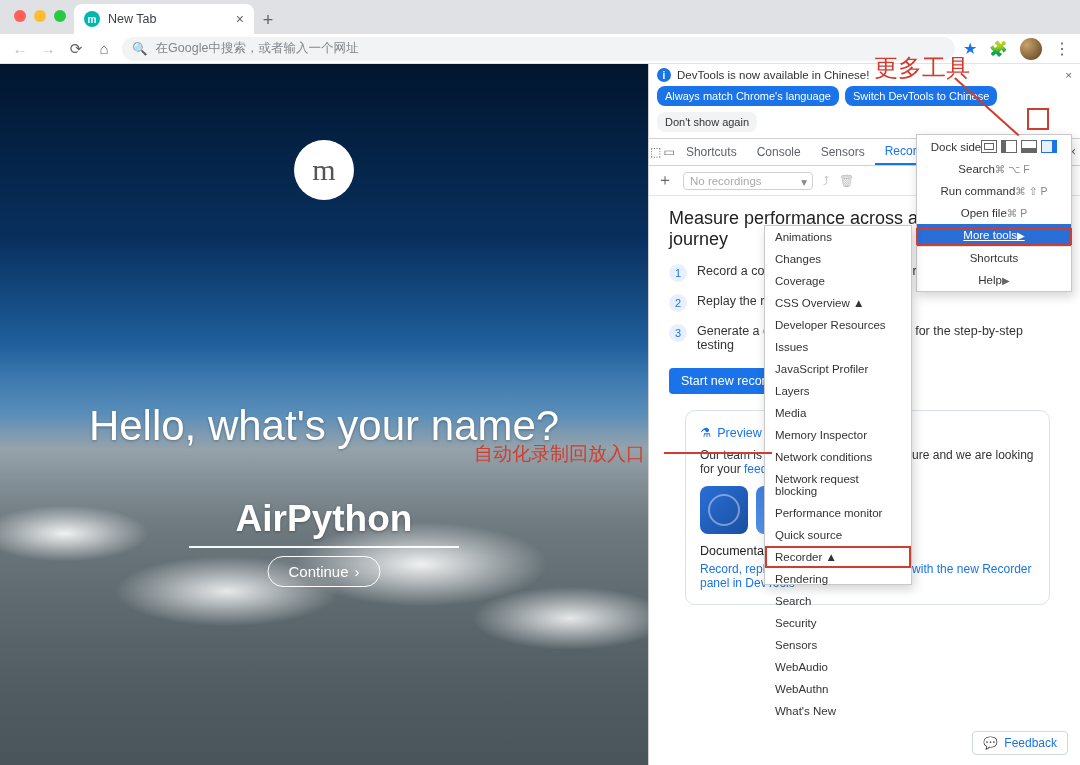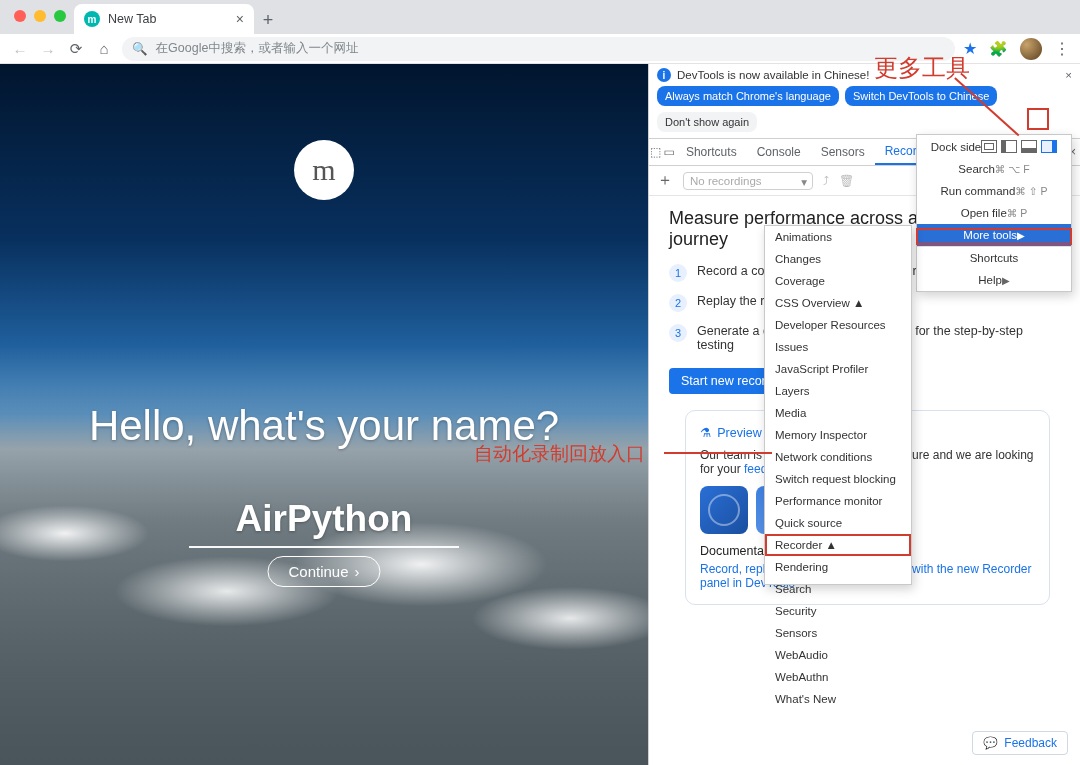--- a/index.html
+++ b/index.html
@@ -74,21 +74,21 @@
   .thumb2{background:linear-gradient(135deg,#3d7fe0,#6aa0ec);}
   .preview-card a{color:#1a73e8;text-decoration:none;}
   .doc-title{color:#222;font-size:12.5px;margin:8px 0 4px;}
   .feedback{position:absolute;right:12px;bottom:10px;border:1px solid #cfd8e3;border-radius:4px;padding:4px 10px;font-size:12px;color:#1a73e8;display:flex;align-items:center;gap:6px;background:#fff;}
 
   
   .main-menu{position:absolute;top:134px;right:8px;width:156px;background:#fff;border:1px solid #c9c9c9;box-shadow:2px 4px 10px rgba(0,0,0,.18);font-size:11.5px;color:#333;z-index:50;}
   .mm-row{display:flex;align-items:center;justify-content:center;padding:5px 9px;}
   .mm-row.section{border-top:1px solid #e2e2e2;}
   .mm-row .sc{color:#888;font-size:10.5px;}
-  .mm-row.hover{background:#2a6fd6;color:#fff;}
+  .mm-row.hover{background:#2a6fd6;color:#fff;text-decoration:underline;}
   .mm-row.hover .arrow{color:#fff;}
   .dock-icons{display:flex;gap:4px;align-items:center;}
   .dock-icons span{width:16px;height:13px;border:1.5px solid #666;display:inline-block;position:relative;}
   .dock-icons span.sel{border-color:#1a73e8;background:#e8f0fe;}
   .dock-icons span.bottom::after{content:"";position:absolute;left:0;right:0;bottom:0;height:4px;background:#666;}
   .dock-icons span.left::after{content:"";position:absolute;left:0;top:0;bottom:0;width:4px;background:#666;}
   .dock-icons span.right::after{content:"";position:absolute;right:0;top:0;bottom:0;width:4px;background:#1a73e8;}
   .dock-icons span.undock::after{content:"";position:absolute;inset:2px;border:1px solid #666;}
   .arrow{color:#666;font-size:10px;}
 
@@ -265,21 +265,21 @@
       <div class="item">Changes</div>
       <div class="item">Coverage</div>
       <div class="item">CSS Overview ▲</div>
       <div class="item">Developer Resources</div>
       <div class="item">Issues</div>
       <div class="item">JavaScript Profiler</div>
       <div class="item">Layers</div>
       <div class="item">Media</div>
       <div class="item">Memory Inspector</div>
       <div class="item">Network conditions</div>
-      <div class="item">Switch request blocking</div>
+      <div class="item">Network request blocking</div>
       <div class="item">Performance monitor</div>
       <div class="item">Quick source</div>
       <div class="item hl">Recorder ▲</div>
       <div class="item">Rendering</div>
       <div class="item">Search</div>
       <div class="item">Security</div>
       <div class="item">Sensors</div>
       <div class="item">WebAudio</div>
       <div class="item">WebAuthn</div>
       <div class="item">What's New</div>

